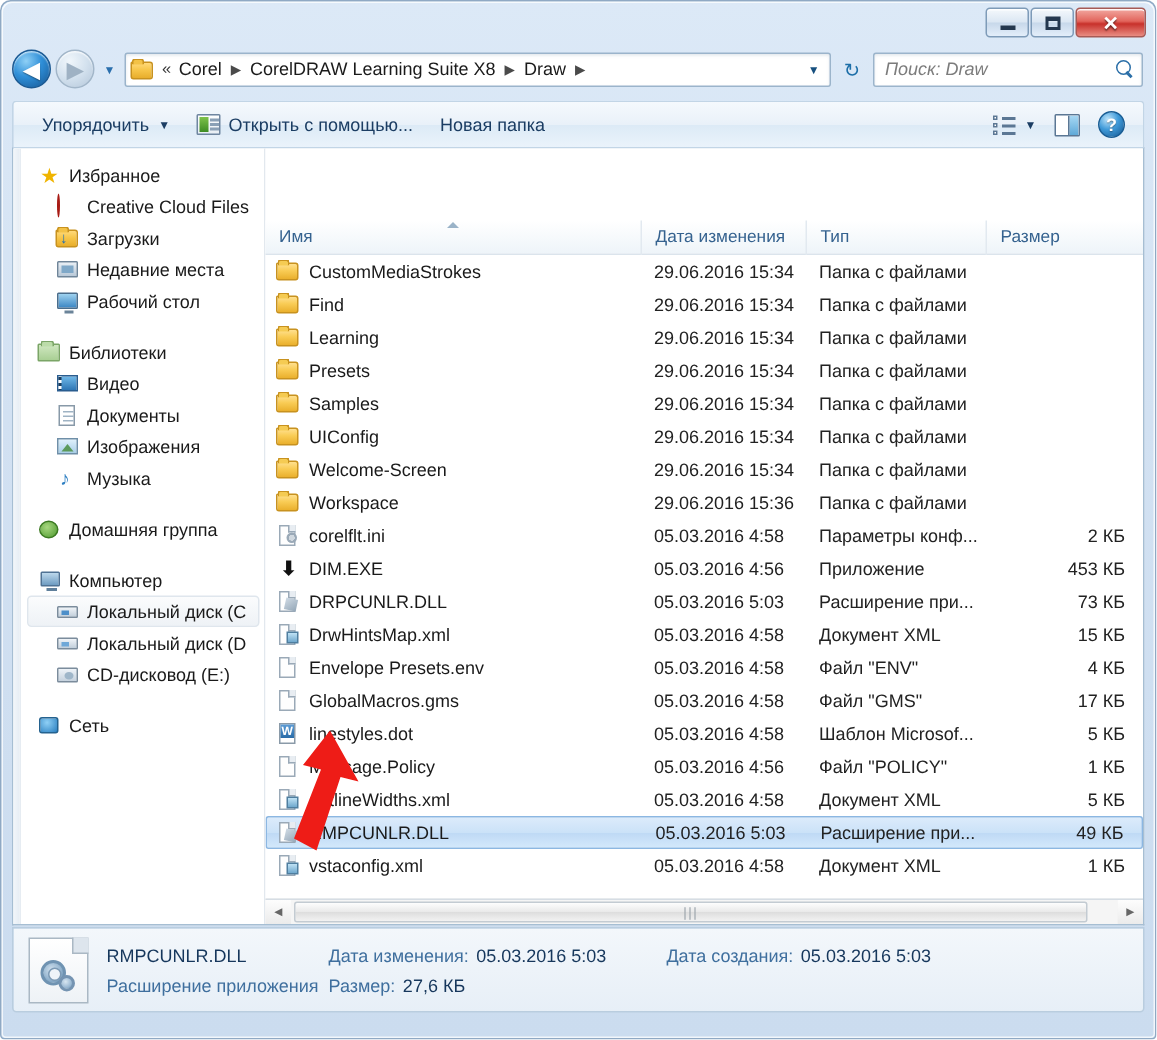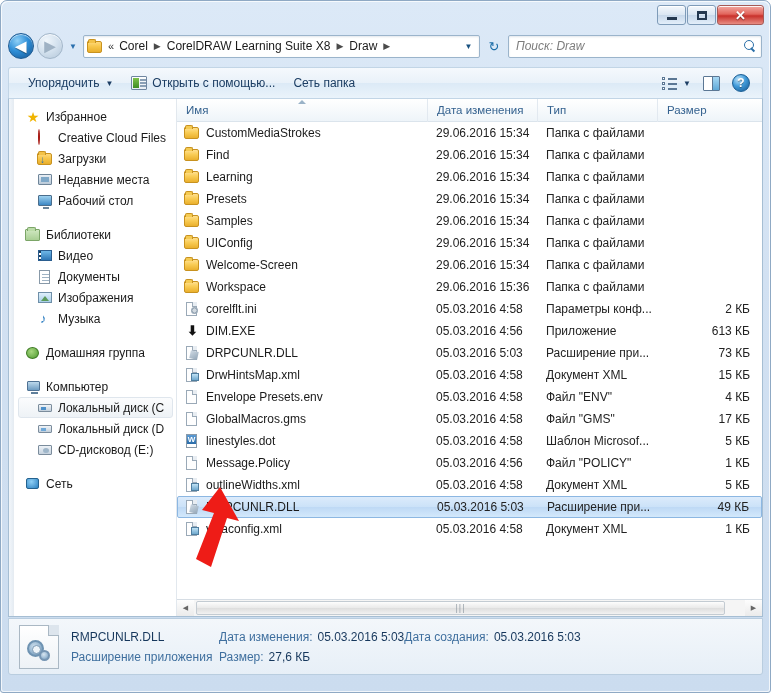--- a/index.html
+++ b/index.html
@@ -102,21 +102,21 @@
   }
   .crumb.chev { color: #4a4a4a; font-size: 9px; padding: 0 3px; }
   .crumb.dbl { color: #333; font-size: 11px; padding: 0 2px 0 3px; }
   .addr-caret { width: 17px; text-align: center; font-size: 8px; color: #17507f; flex: none; }
   .refresh-btn {
     width: 22px; height: 23px; flex: none;
     display: flex; align-items: center; justify-content: center;
     font-size: 13px; color: #1c6ea8;
   }
   .searchbox {
-    width: 254px; height: 23px; flex: none;
+    width: 180px; height: 23px; flex: none;
     background: #fff; border: 1px solid #9bb4cb; border-radius: 2px;
     display: flex; align-items: center; padding: 0 4px 0 7px;
     box-shadow: inset 0 1px 2px rgba(140,160,180,.25);
   }
   .searchbox .ph {
     flex: 1 1 auto; font-size: 12px; color: #7c7c7c; font-style: italic;
     white-space: nowrap; overflow: hidden;
   }
   .mag {
     width: 14px; height: 14px; flex: none; position: relative;
@@ -315,20 +315,21 @@
     flex: 1 1 auto; display: flex; flex-direction: column;
     background: #fff; min-width: 0; position: relative;
   }
   .col-head {
     height: 23px; flex: none;
     background: linear-gradient(to bottom, #ffffff 0%, #f7fafc 48%, #eef4f9 100%);
     border-bottom: 1px solid #dbe4ec;
     display: flex; align-items: center;
     font-size: 11.5px; color: #35628f;
     position: relative;
+    margin-top: 48px;
   }
   .ch { padding-left: 9px; position: relative; height: 23px; line-height: 23px; white-space: nowrap; }
   .ch + .ch { border-left: 1px solid #e2e9f0; }
   .ch.name { width: 250px; flex: none; }
   .ch.date { width: 110px; flex: none; }
   .ch.type { width: 120px; flex: none; }
   .ch.size { flex: 1 1 auto; }
   .sort-tri {
     position: absolute; left: 50%; top: 1px; transform: translateX(-50%);
     width: 0; height: 0;
@@ -523,21 +524,21 @@
   <div class="toolbar">
     <div class="tb-item">
       <span>Упорядочить</span>
       <span class="tb-caret">▼</span>
     </div>
     <div class="tb-item">
       <span class="openwith-ico"></span>
       <span>Открыть с помощью...</span>
     </div>
     <div class="tb-item">
-      <span>Сеть папка</span>
+      <span>Новая папка</span>
     </div>
     <div class="tb-spacer"></div>
     <div class="tb-right">
       <div class="tb-iconbtn">
         <span class="viewmode-ico">
           <span class="vm-dot" style="top:1px"></span>
             <span class="vm-line" style="top:2px;width:9px"></span>
           <span class="vm-dot" style="top:6px"></span>
             <span class="vm-line" style="top:7px;width:9px"></span>
           <span class="vm-dot" style="top:11px"></span>
@@ -788,21 +789,21 @@
           </div>
           <div class="row">
             <div class="cell name">
               <span class="fi">
                 <span class="fi-exe">⬇</span>
               </span>
               <span>DIM.EXE</span>
             </div>
             <div class="cell date">05.03.2016 4:56</div>
             <div class="cell type">Приложение</div>
-            <div class="cell size">613 КБ</div>
+            <div class="cell size">453 КБ</div>
           </div>
           <div class="row">
             <div class="cell name">
               <span class="fi">
                 <span class="fi-page fi-dll"></span>
               </span>
               <span>DRPCUNLR.DLL</span>
             </div>
             <div class="cell date">05.03.2016 5:03</div>
             <div class="cell type">Расширение при...</div>
@@ -913,21 +914,21 @@
   <div class="statusbar">
     <div class="sb-icon">
       <span class="sb-gear"></span>
       <span class="sb-gear2"></span>
     </div>
     <div class="sb-text">
       <div class="sb-line">
         <span class="sb-primary sb-f1">RMPCUNLR.DLL</span>
         <span class="sb-label">Дата изменения:</span>
         <span class="sb-value" style="margin-left:5px">05.03.2016 5:03</span>
-        <span class="sb-label" style="">Дата создания:</span>
+        <span class="sb-label" style="margin-left:40px">Дата создания:</span>
         <span class="sb-value" style="margin-left:5px">05.03.2016 5:03</span>
       </div>
       <div class="sb-line">
         <span class="sb-label sb-f1">Расширение приложения</span>
         <span class="sb-label">Размер:</span>
         <span class="sb-value" style="margin-left:5px">27,6 КБ</span>
       </div>
     </div>
   </div>
 

